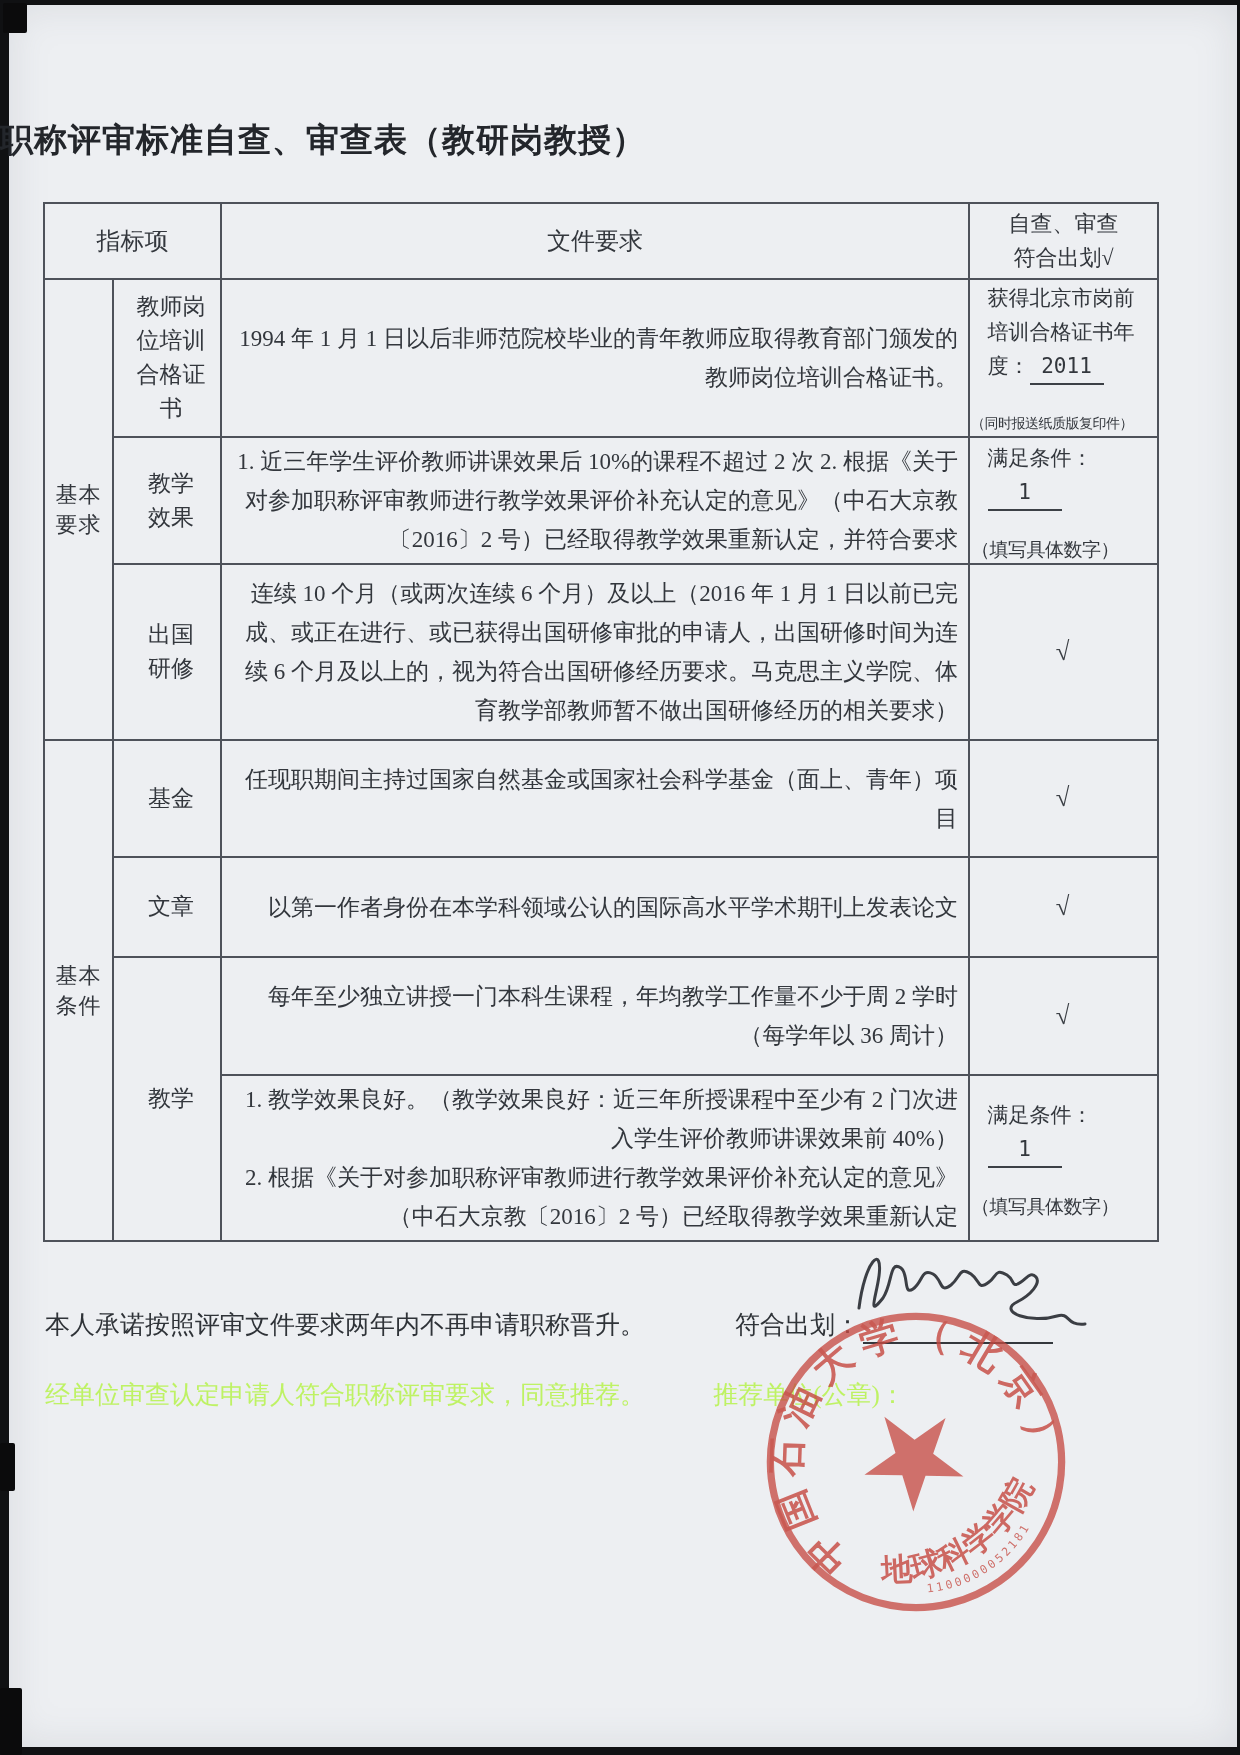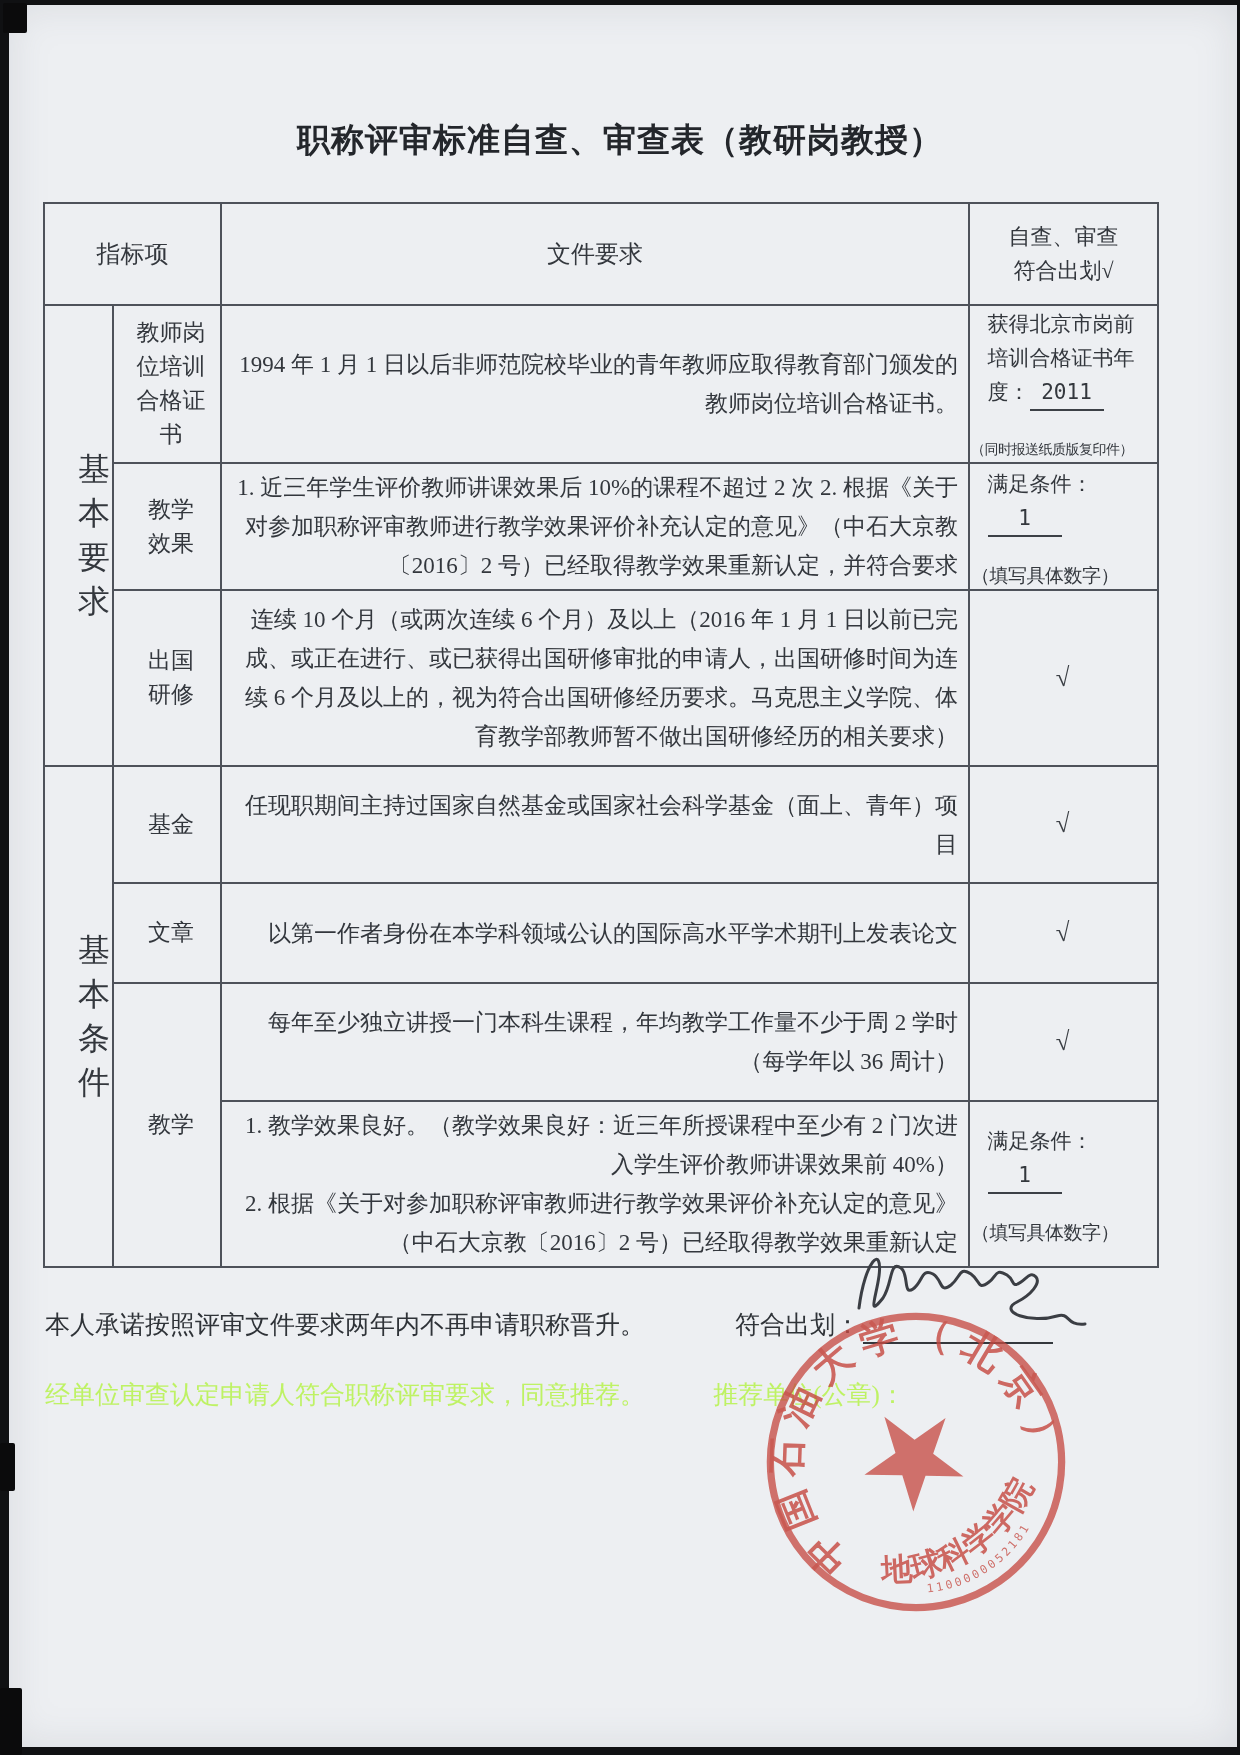--- a/index.html
+++ b/index.html
@@ -11,35 +11,34 @@
     overflow:hidden;
   }
   .paper{
     position:absolute;left:9px;top:5px;right:3px;bottom:8px;
     background:#edeff2;
     box-shadow:inset 0 0 40px rgba(120,128,140,.18);
   }
   .scan-blob{position:absolute;background:#0b0b0c;border-radius:2px;z-index:5;}
   .page-title{
     position:absolute;left:0;top:118px;width:1240px;
-    text-align:center;
     font-family:"DejaVu Sans","Liberation Sans",sans-serif;
     font-weight:bold;font-size:33px;letter-spacing:1px;color:#23262b;
   }
   table.main{
     position:absolute;left:43px;top:202px;
     border-collapse:collapse;table-layout:fixed;
     font-size:23px;color:#33373d;
   }
   table.main td{
     border:2px solid #4e525a;
     vertical-align:middle;
     overflow:hidden;
   }
-  td.group-cell{text-align:right;white-space:pre-line;font-size:32px;letter-spacing:1px;}
+  td.group-cell{text-align:center;white-space:pre-line;font-size:22px;letter-spacing:1px;}
   td.sub-cell{text-align:center;white-space:pre-line;line-height:34px;padding-left:9px;}
   td.req-cell{padding:4px 10px;line-height:39px;white-space:pre-line;text-align:right;}
   td.check-cell{text-align:center;font-size:21px;line-height:33px;}
   td.header-cell{text-align:center;font-size:24px;}
   .check-head{line-height:34px;font-size:22px;}
   .check-main{width:152px;margin:0 auto;text-align:left;line-height:34px;}
   .check-note{font-size:14px;line-height:22px;text-align:left;letter-spacing:-0.5px;margin-top:28px;}
   .fill-value{
     display:inline-block;min-width:62px;text-align:center;
     border-bottom:2px solid #3c4046;padding:0 6px;
@@ -72,21 +71,21 @@
 <div class="page-title">职称评审标准自查、审查表（教研岗教授）</div>
 
 <table class="main">
   <colgroup>
     <col style="width:69px">
       <col style="width:108px">
       <col style="width:748px">
       <col style="width:189px">
   </colgroup>
   <tbody>
-      <tr style="height:102px">
+      <tr style="height:76px">
     <td class="header-cell" colspan="2">指标项</td>
     <td class="header-cell">文件要求</td>
     <td class="header-cell">
       <div class="check-head">
         <div>自查、审查</div>
         <div>符合出划√</div>
       </div>
     </td>
   </tr>
   <tr style="height:132px">

